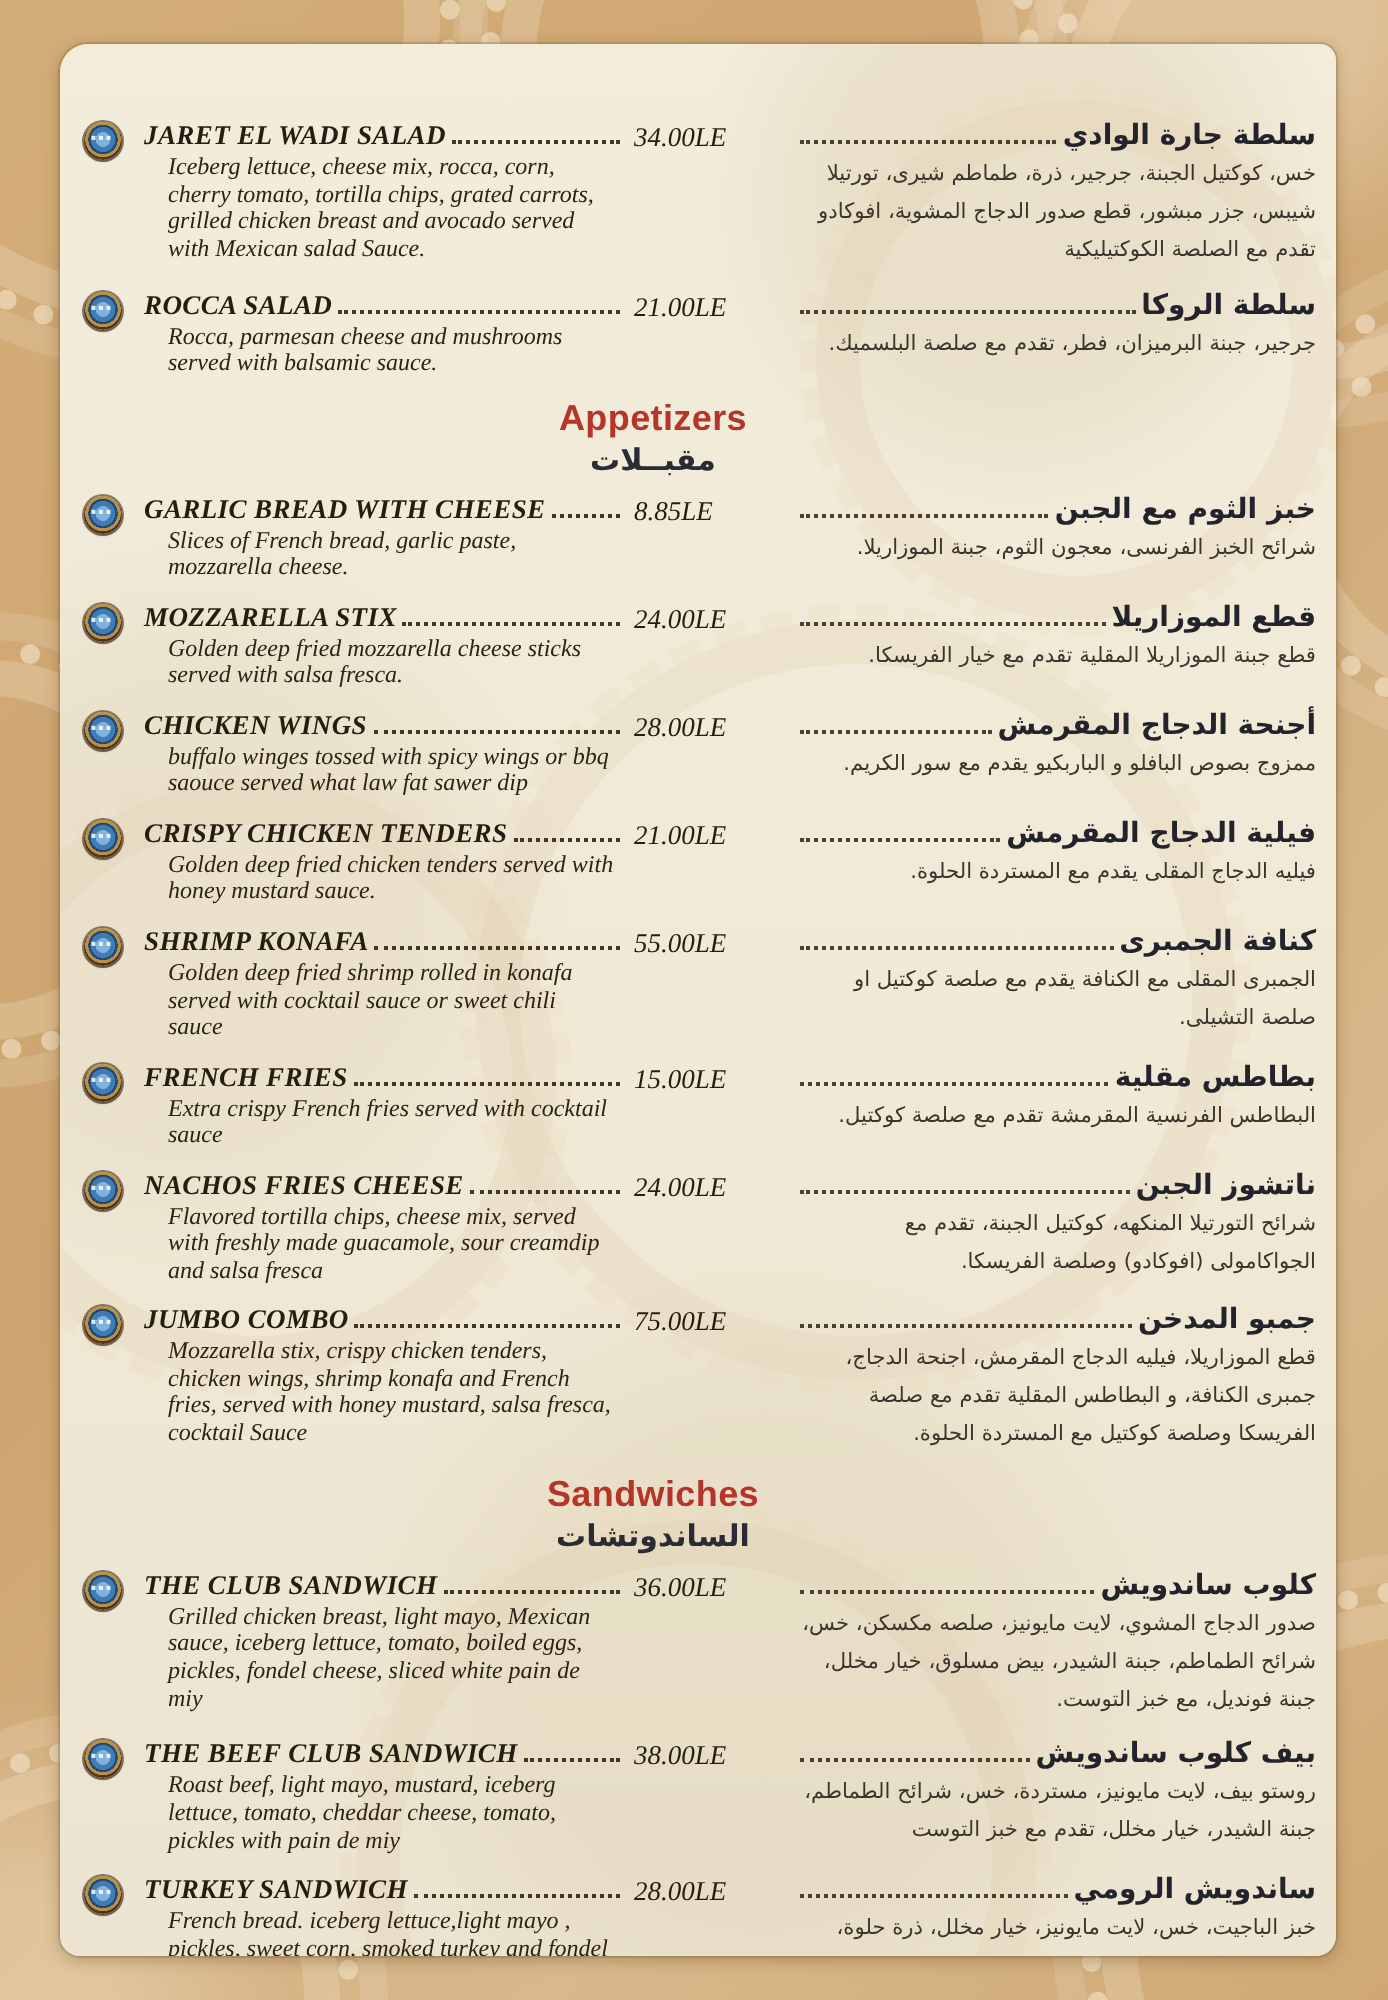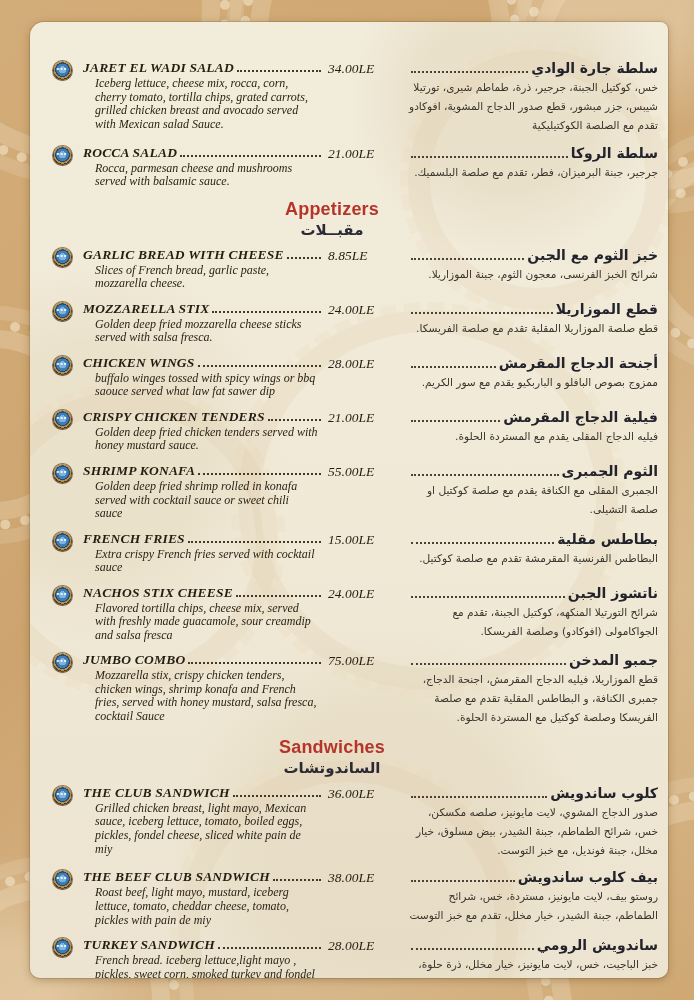--- a/index.html
+++ b/index.html
@@ -20,21 +20,21 @@
     position:absolute; left:30px; top:22px; right:26px; bottom:22px;
     background:
       radial-gradient(circle at 75% 8%, rgba(193,166,117,.16) 0 90px, rgba(193,166,117,0) 160px),
       radial-gradient(circle at 10% 45%, rgba(193,166,117,.12) 0 110px, rgba(193,166,117,0) 190px),
       radial-gradient(circle at 55% 85%, rgba(193,166,117,.12) 0 120px, rgba(193,166,117,0) 210px),
       linear-gradient(180deg,#f2ecdb 0%, #f0e9d6 55%, #ece4d0 100%);
     border-radius:14px 8px 10px 10px;
     box-shadow:0 0 0 1px rgba(120,90,45,.25), 0 2px 8px rgba(90,60,20,.35);
     overflow:hidden;
   }
-  .content{position:relative;padding:38px 10px 0 16px;}
+  .content{position:relative;padding:38px 10px 0 5px;}
 
   .item-row{
     display:grid;
     grid-template-columns:32px 240px 74px 1fr;
     column-gap:5px;
     margin:0 0 10px 0;
     align-items:start;
   }
   .bullet{
     width:19px;height:19px;border-radius:50%;margin:0 auto;margin-top:1px;
@@ -182,21 +182,21 @@
     </div>
     <div class="price-cell">
       <span>24.00</span>
       <span>LE</span>
     </div>
     <div class="ar-block">
       <div class="title-line">
         <span class="ar-title">قطع الموزاريلا</span>
         <span class="leader"></span>
       </div>
-      <div class="ar-desc">قطع صلصة الموزاريلا المقلية تقدم مع صلصة الفريسكا.</div>
+      <div class="ar-desc">قطع جبنة الموزاريلا المقلية تقدم مع خيار الفريسكا.</div>
     </div>
   </div>
 
   <div class="item-row">
     <div class="bullet"></div>
     <div class="en-block">
       <div class="title-line">
         <span class="en-title">CHICKEN WINGS</span>
         <span class="leader"></span>
       </div>
@@ -245,21 +245,21 @@
         <span class="leader"></span>
       </div>
       <div class="en-desc">Golden deep fried shrimp rolled in konafa served with cocktail sauce or sweet chili sauce</div>
     </div>
     <div class="price-cell">
       <span>55.00</span>
       <span>LE</span>
     </div>
     <div class="ar-block">
       <div class="title-line">
-        <span class="ar-title">الثوم الجمبرى</span>
+        <span class="ar-title">كنافة الجمبرى</span>
         <span class="leader"></span>
       </div>
       <div class="ar-desc">الجمبرى المقلى مع الكنافة يقدم مع صلصة كوكتيل او صلصة التشيلى.</div>
     </div>
   </div>
 
   <div class="item-row">
     <div class="bullet"></div>
     <div class="en-block">
       <div class="title-line">
@@ -278,21 +278,21 @@
         <span class="leader"></span>
       </div>
       <div class="ar-desc">البطاطس الفرنسية المقرمشة تقدم مع صلصة كوكتيل.</div>
     </div>
   </div>
 
   <div class="item-row">
     <div class="bullet"></div>
     <div class="en-block">
       <div class="title-line">
-        <span class="en-title">NACHOS STIX CHEESE</span>
+        <span class="en-title">NACHOS FRIES CHEESE</span>
         <span class="leader"></span>
       </div>
       <div class="en-desc">Flavored tortilla chips, cheese mix, served with freshly made guacamole, sour creamdip and salsa fresca</div>
     </div>
     <div class="price-cell">
       <span>24.00</span>
       <span>LE</span>
     </div>
     <div class="ar-block">
       <div class="title-line">

